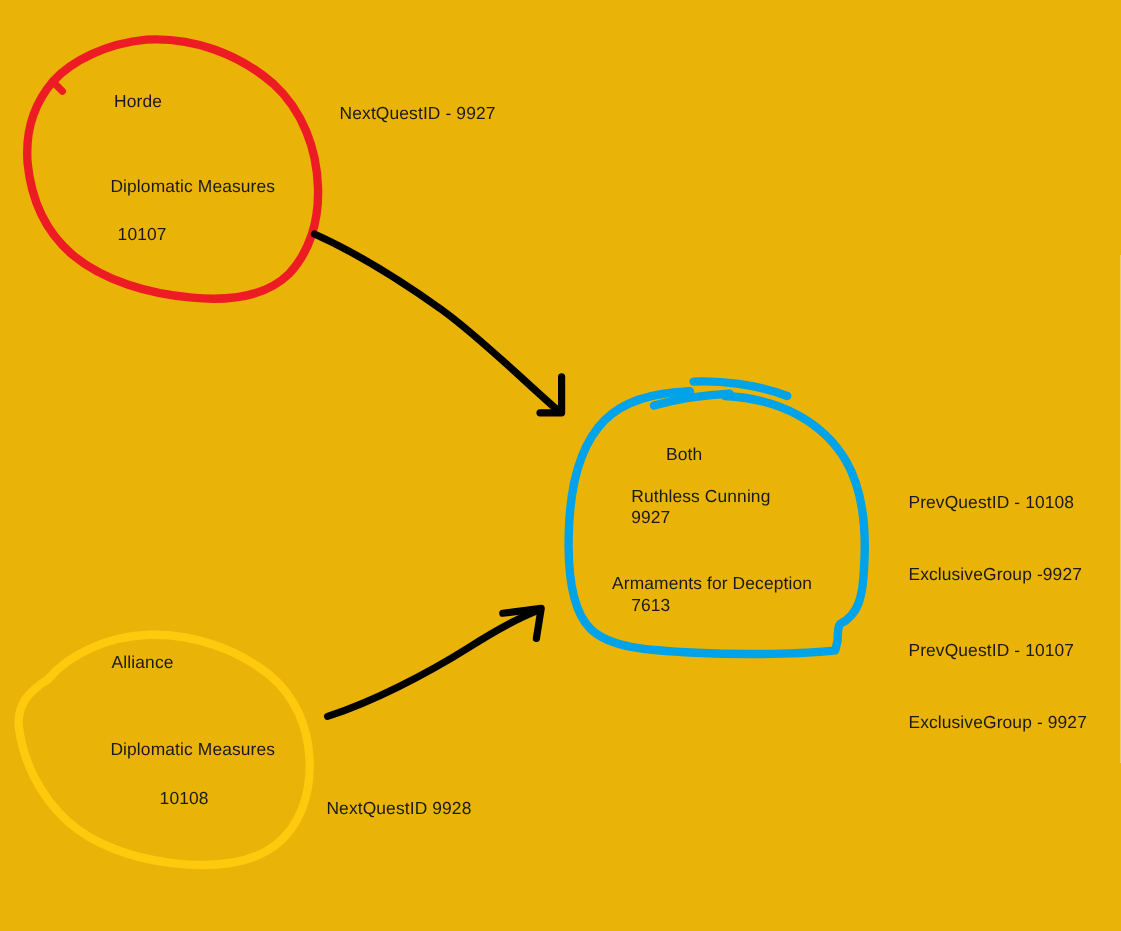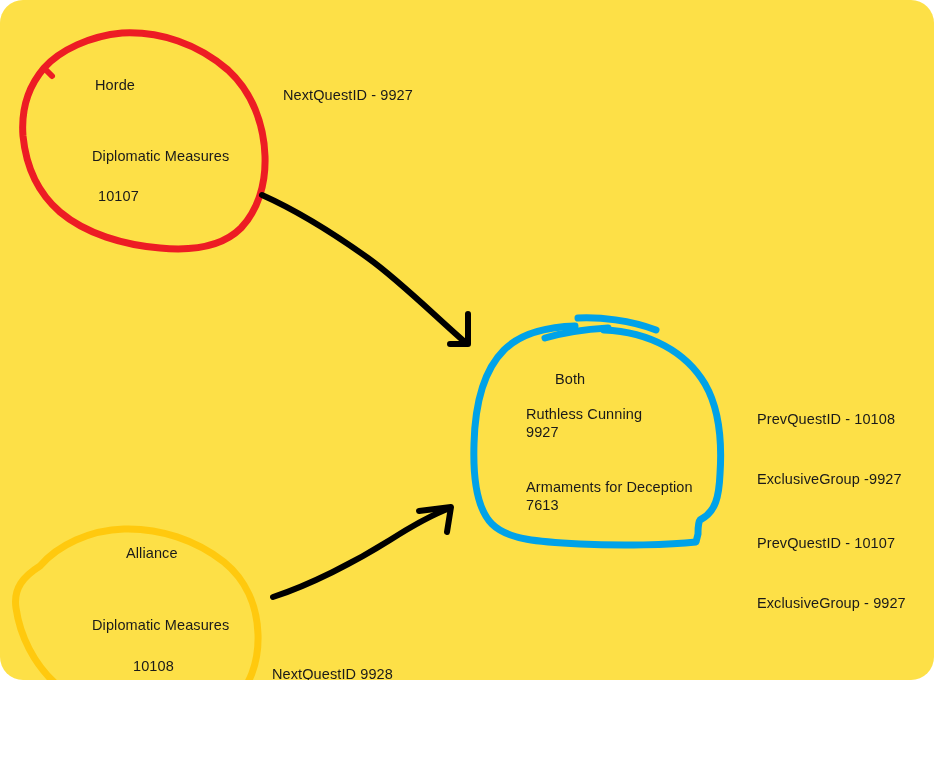--- a/index.html
+++ b/index.html
@@ -6,24 +6,23 @@
     margin: 0;
     padding: 0;
     background: #ffffff;
   }
   body {
     font-family: "Liberation Sans", sans-serif;
   }
   #canvas {
     position: relative;
     width: 934px;
-    height: 680px;
-    background: #fde047;
+    height: 776px;
+    background: #eab308;
     overflow: hidden;
-    border-radius: 23px;
   }
   #sketch-layer {
     position: absolute;
     left: 0;
     top: 0;
     width: 934px;
     height: 776px;
   }
   .label {
     position: absolute;
@@ -32,29 +31,29 @@
     line-height: 20px;
     white-space: pre;
     letter-spacing: 0.1px;
   }
   
   .horde-faction   { left: 95px;  top: 75px; }
   .horde-quest     { left: 92px;  top: 146px; }
   .horde-id        { left: 98px;  top: 186px; }
 
   
-  .alliance-faction { left: 93px; top: 543px; margin-left: 33px; }
+  .alliance-faction { left: 93px; top: 543px; }
   .alliance-quest   { left: 92px; top: 615px; }
   .alliance-id      { left: 95px; top: 656px; margin-left: 38px; }
 
   
   .both-faction   { left: 555px; top: 369px; }
   .both-quest1    { left: 526px; top: 404px; }
   .both-quest1-id { left: 526px; top: 422px; }
-  .both-quest2    { left: 526px; top: 477px; text-align: center; }
+  .both-quest2    { left: 510px; top: 477px; text-align: center; }
   .both-quest2-id { left: 526px; top: 495px; }
 
   
   .ann-horde-next     { left: 283px; top: 85px; }
   .ann-alliance-next  { left: 272px; top: 664px; }
   .ann-blue-top       { left: 757px; top: 369px; }
   .ann-blue-bottom    { left: 757px; top: 493px; }
   .ann-line           { display: block; }
 </style>
 </head>

